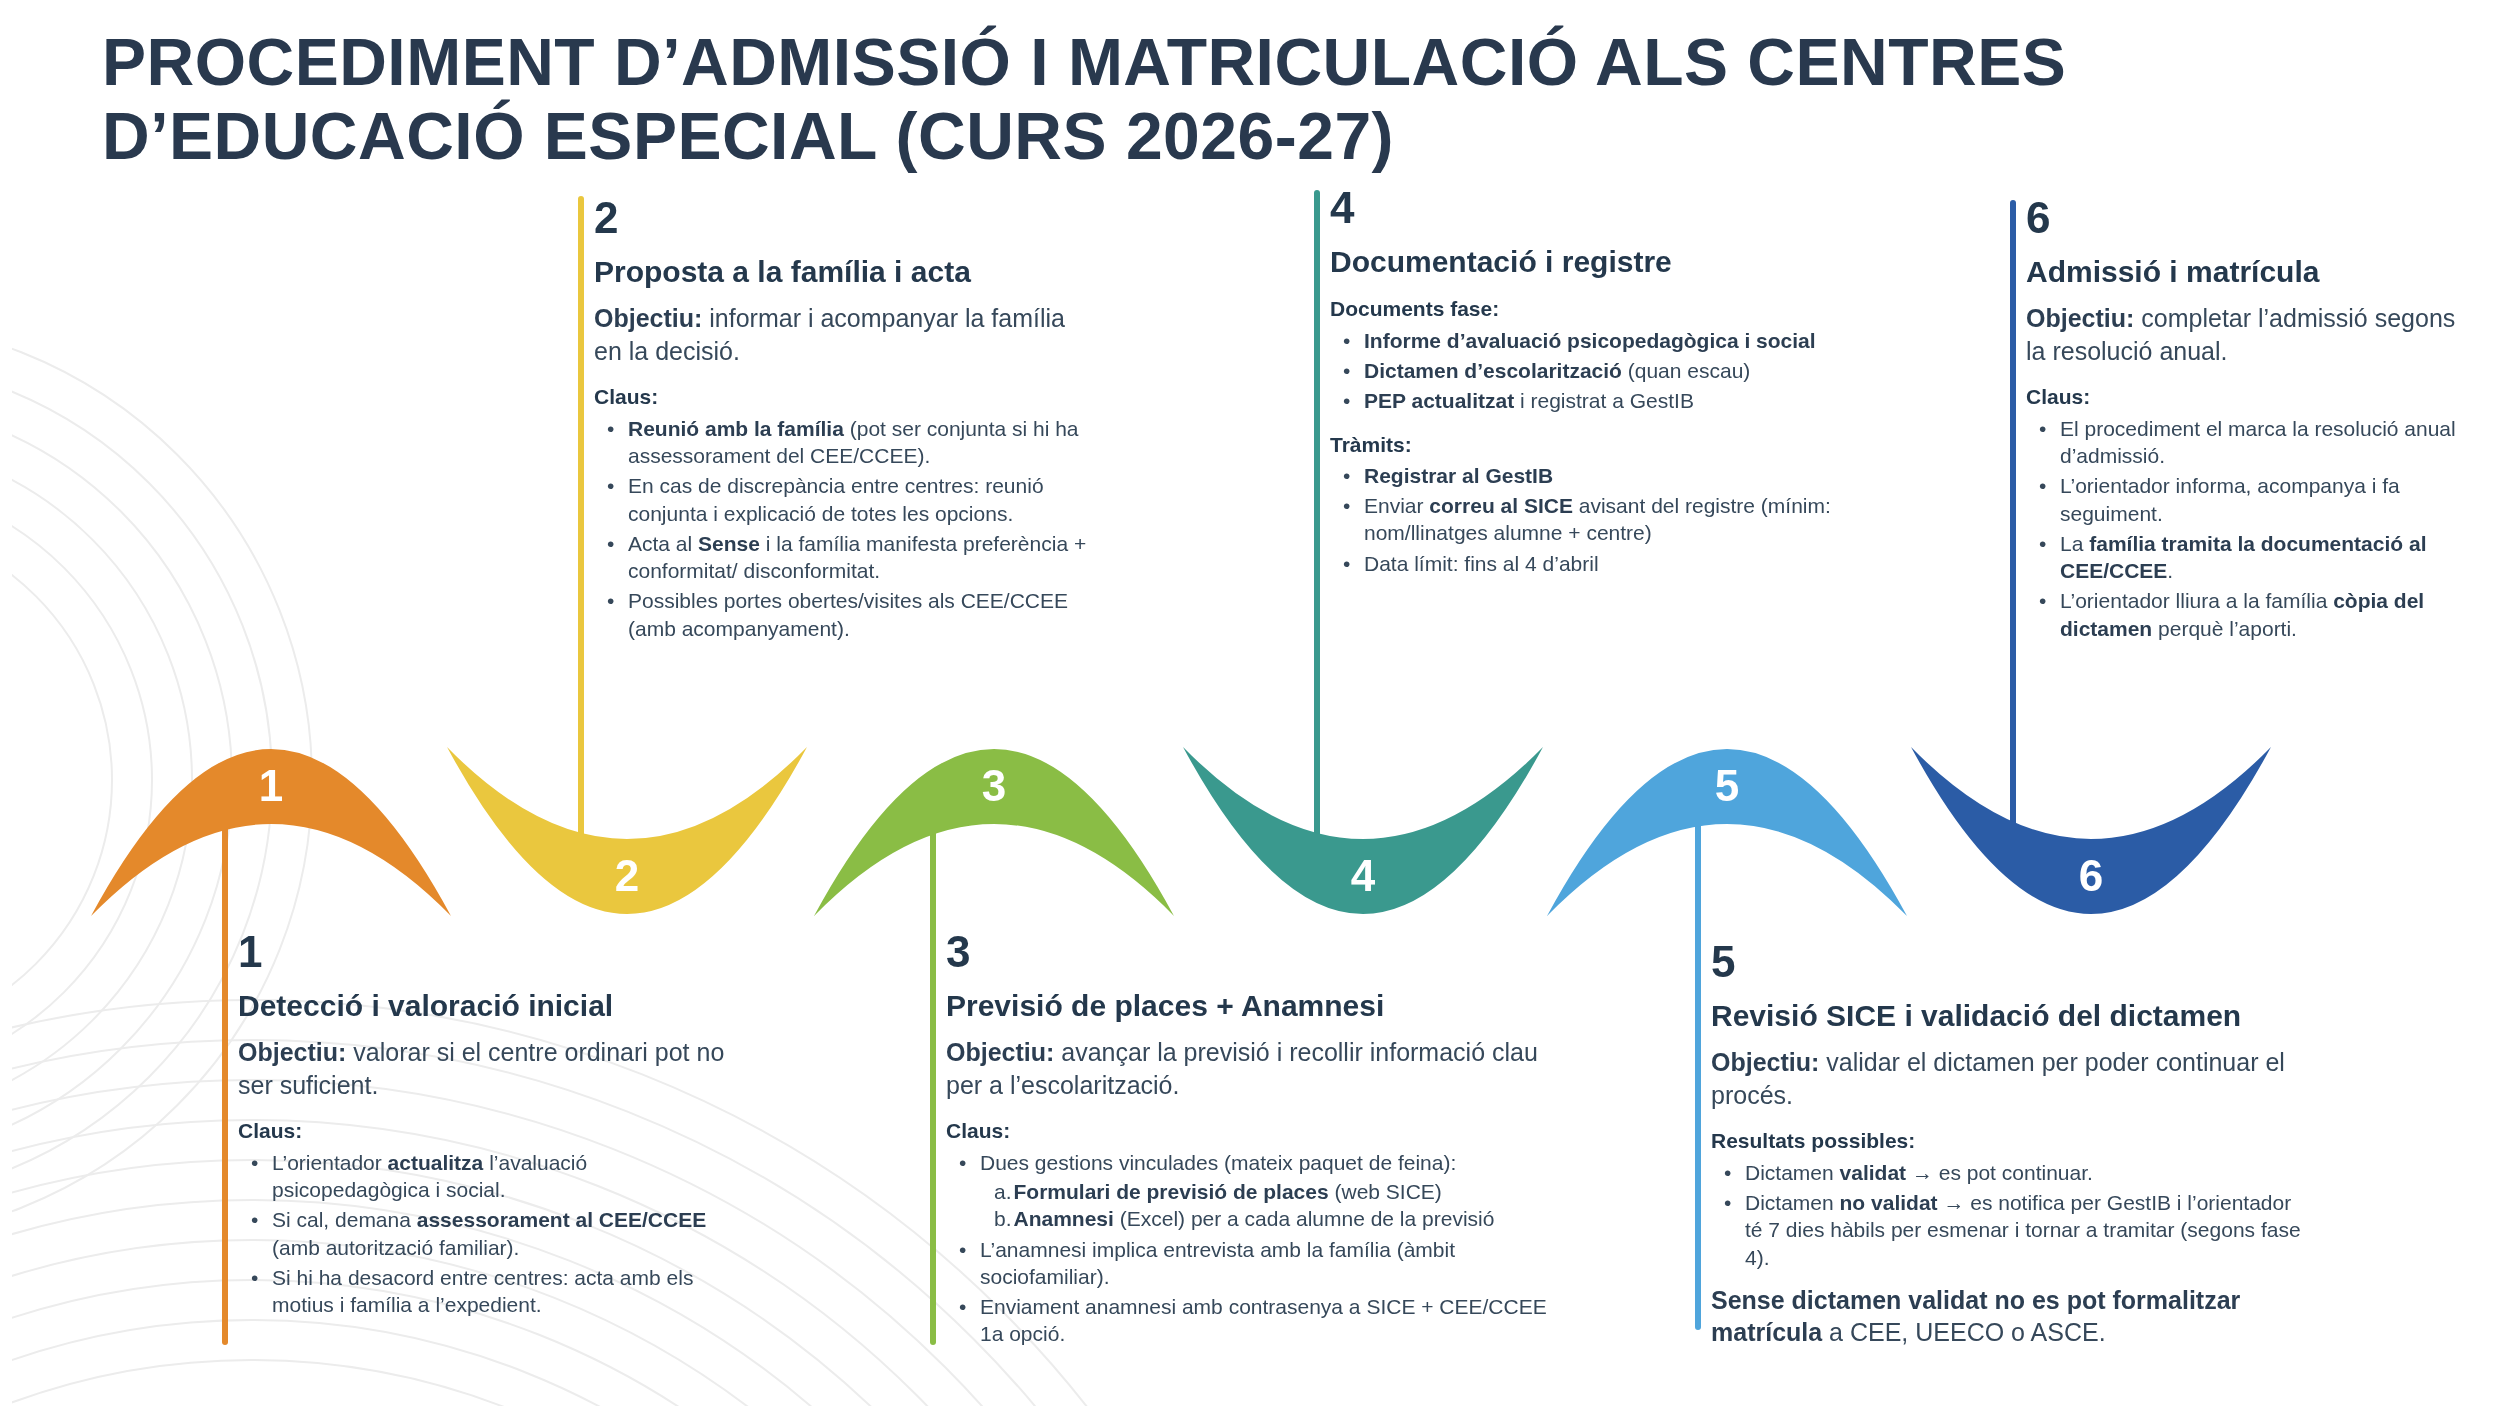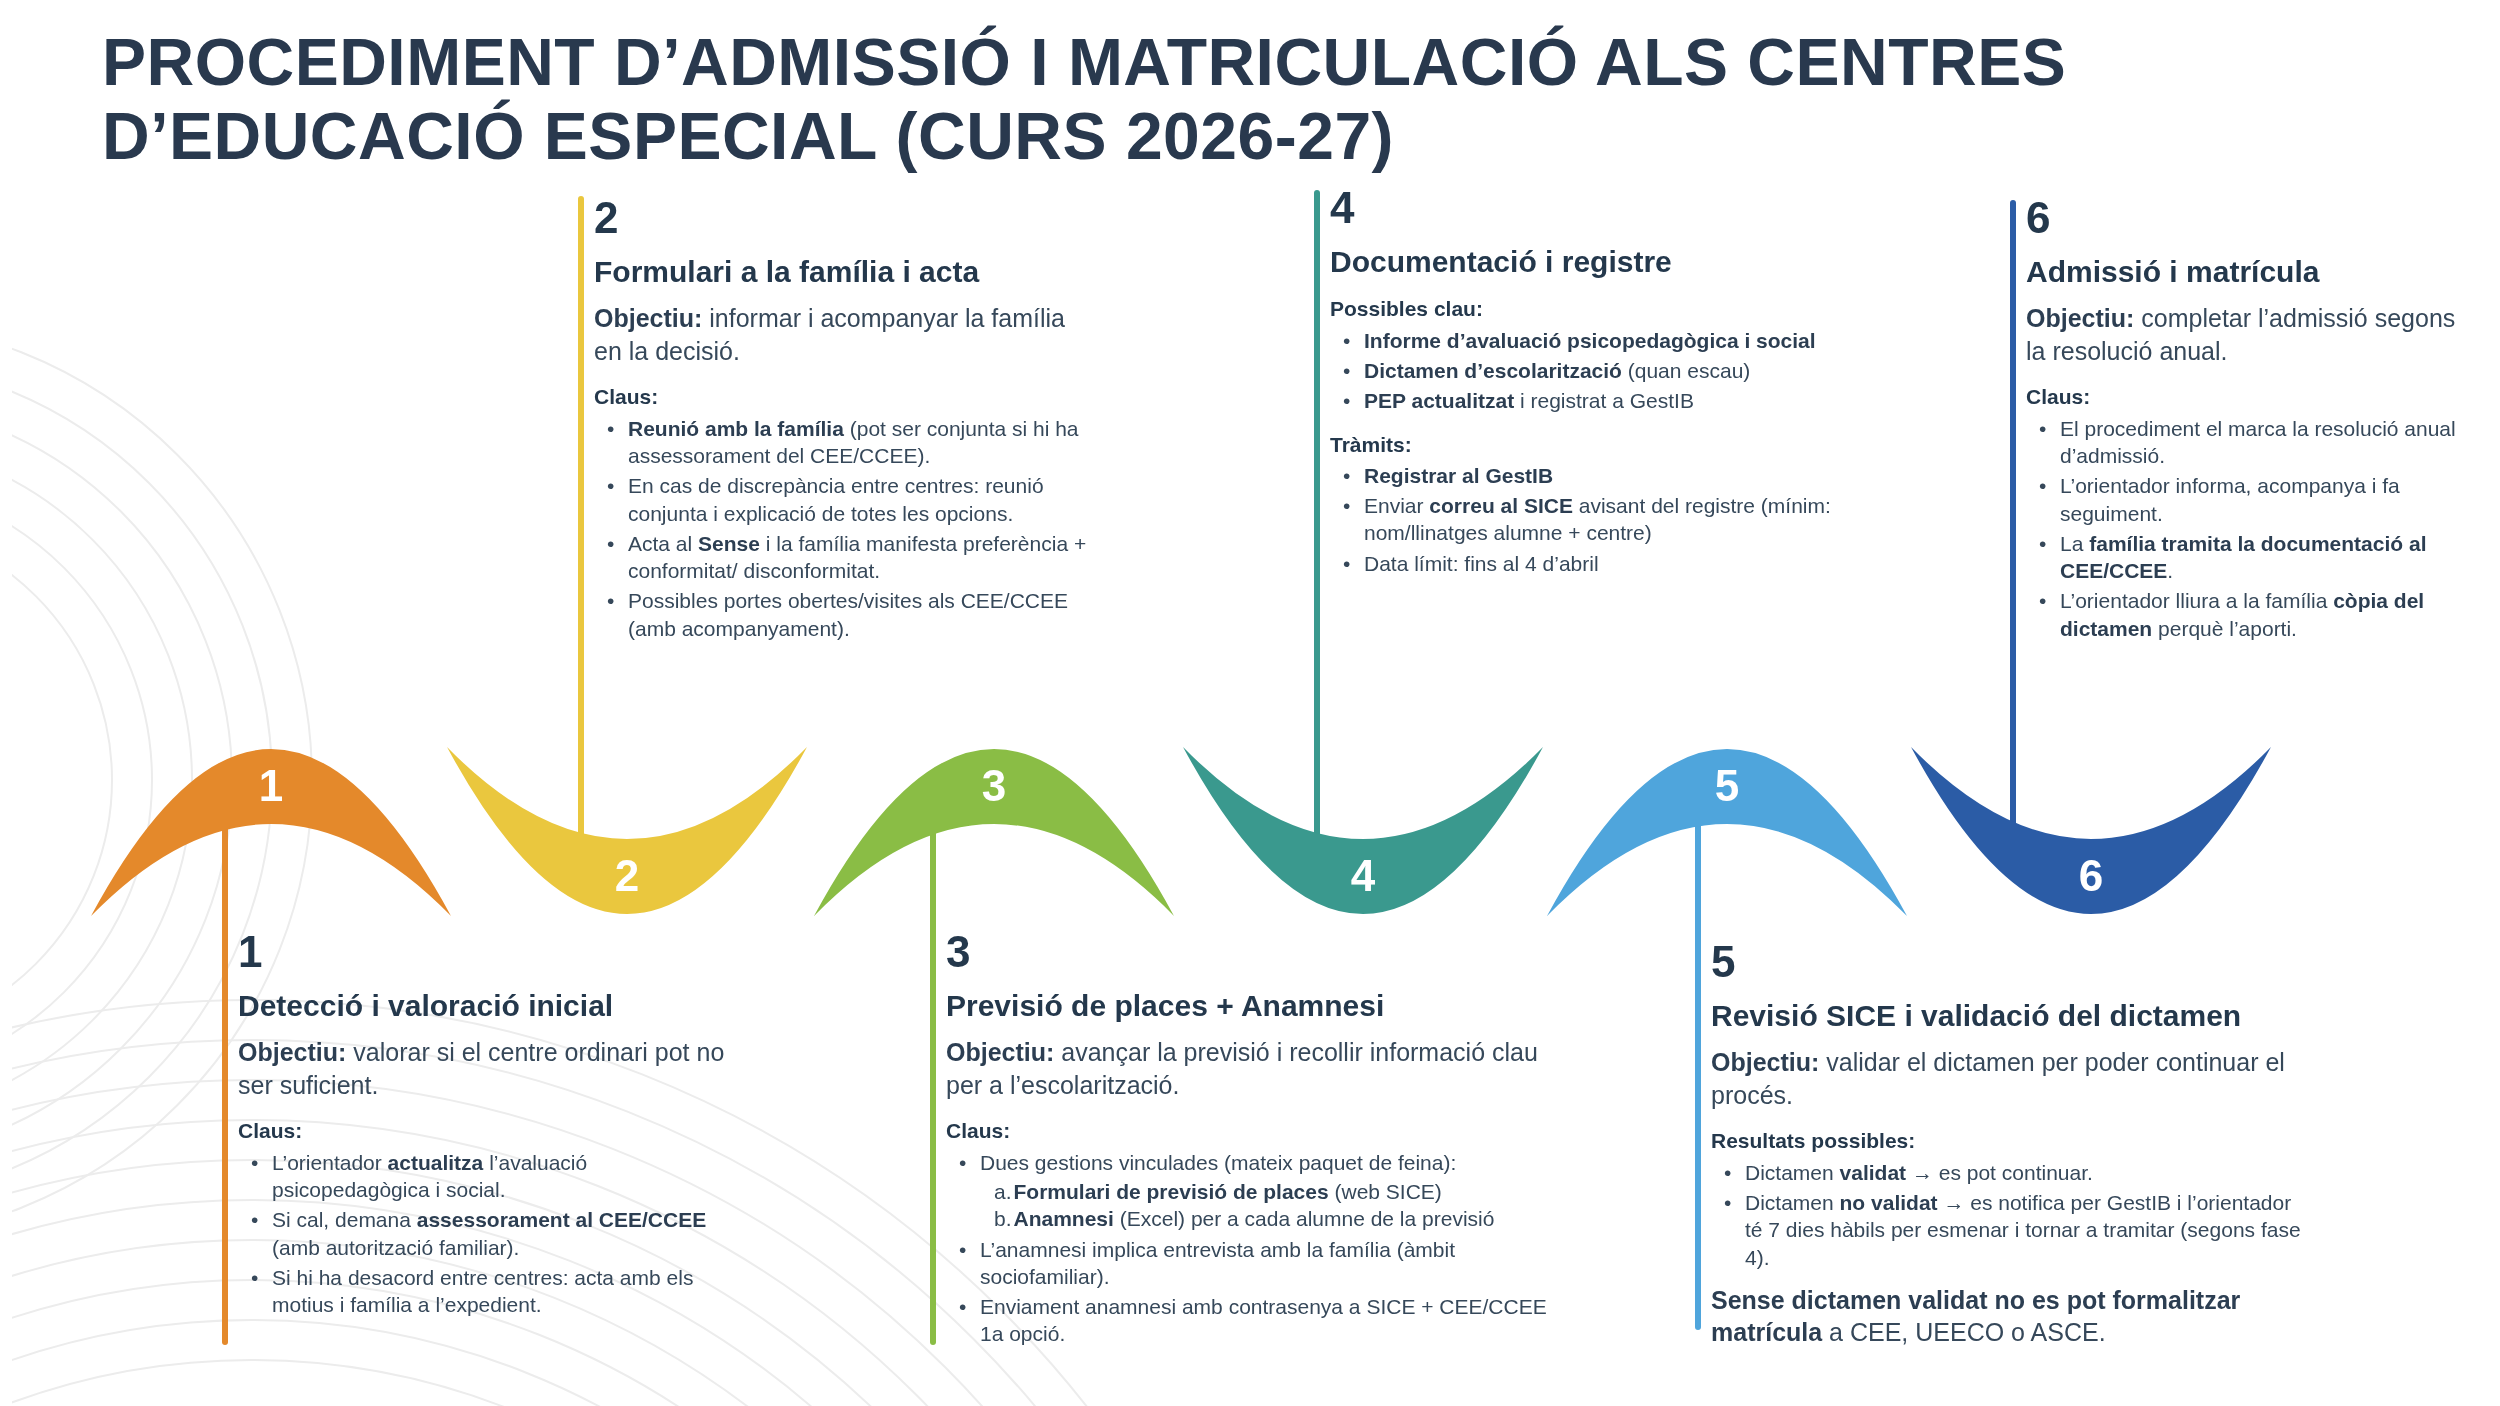--- a/index.html
+++ b/index.html
@@ -134,21 +134,21 @@
         <p class="list-label">Claus:</p>
         <ul>
           <li>L’orientador <b>actualitza</b> l’avaluació psicopedagògica i social.</li>
           <li>Si cal, demana <b>assessorament al CEE/CCEE</b> (amb autorització familiar).</li>
           <li>Si hi ha desacord entre centres: acta amb els motius i família a l’expedient.</li>
         </ul>
       </div>
   </div>
   <div class="block" id="block-2">
     <div class="step-number">2</div>
-    <div class="step-title">Formulari a la família i acta</div>
+    <div class="step-title">Proposta a la família i acta</div>
     <div class="sections">
         <p class="para"><b>Objectiu:</b> informar i acompanyar la família en la decisió.</p>
         <p class="list-label">Claus:</p>
         <ul>
           <li><b>Reunió amb la família</b> (pot ser conjunta si hi ha assessorament del CEE/CCEE).</li>
           <li>En cas de discrepància entre centres: reunió conjunta i explicació de totes les opcions.</li>
           <li>Acta al <b>Sense</b> i la família manifesta preferència + conformitat/ disconformitat.</li>
           <li>Possibles portes obertes/visites als CEE/CCEE (amb acompanyament).</li>
         </ul>
       </div>
@@ -172,21 +172,21 @@
             </div></li>
           <li>L’anamnesi implica entrevista amb la família (àmbit sociofamiliar).</li>
           <li>Enviament anamnesi amb contrasenya a SICE + CEE/CCEE 1a opció.</li>
         </ul>
       </div>
   </div>
   <div class="block" id="block-4">
     <div class="step-number">4</div>
     <div class="step-title">Documentació i registre</div>
     <div class="sections">
-        <p class="list-label">Possibles clau:</p>
+        <p class="list-label">Documents fase:</p>
         <ul>
           <li><b>Informe d’avaluació psicopedagògica i social</b></li>
           <li><b>Dictamen d’escolarització</b> (quan escau)</li>
           <li><b>PEP actualitzat</b> i registrat a GestIB</li>
         </ul>
         <p class="list-label">Tràmits:</p>
         <ul>
           <li><b>Registrar al GestIB</b></li>
           <li>Enviar <b>correu al SICE</b> avisant del registre (mínim: nom/llinatges alumne + centre)</li>
           <li>Data límit: fins al 4 d’abril</li>

